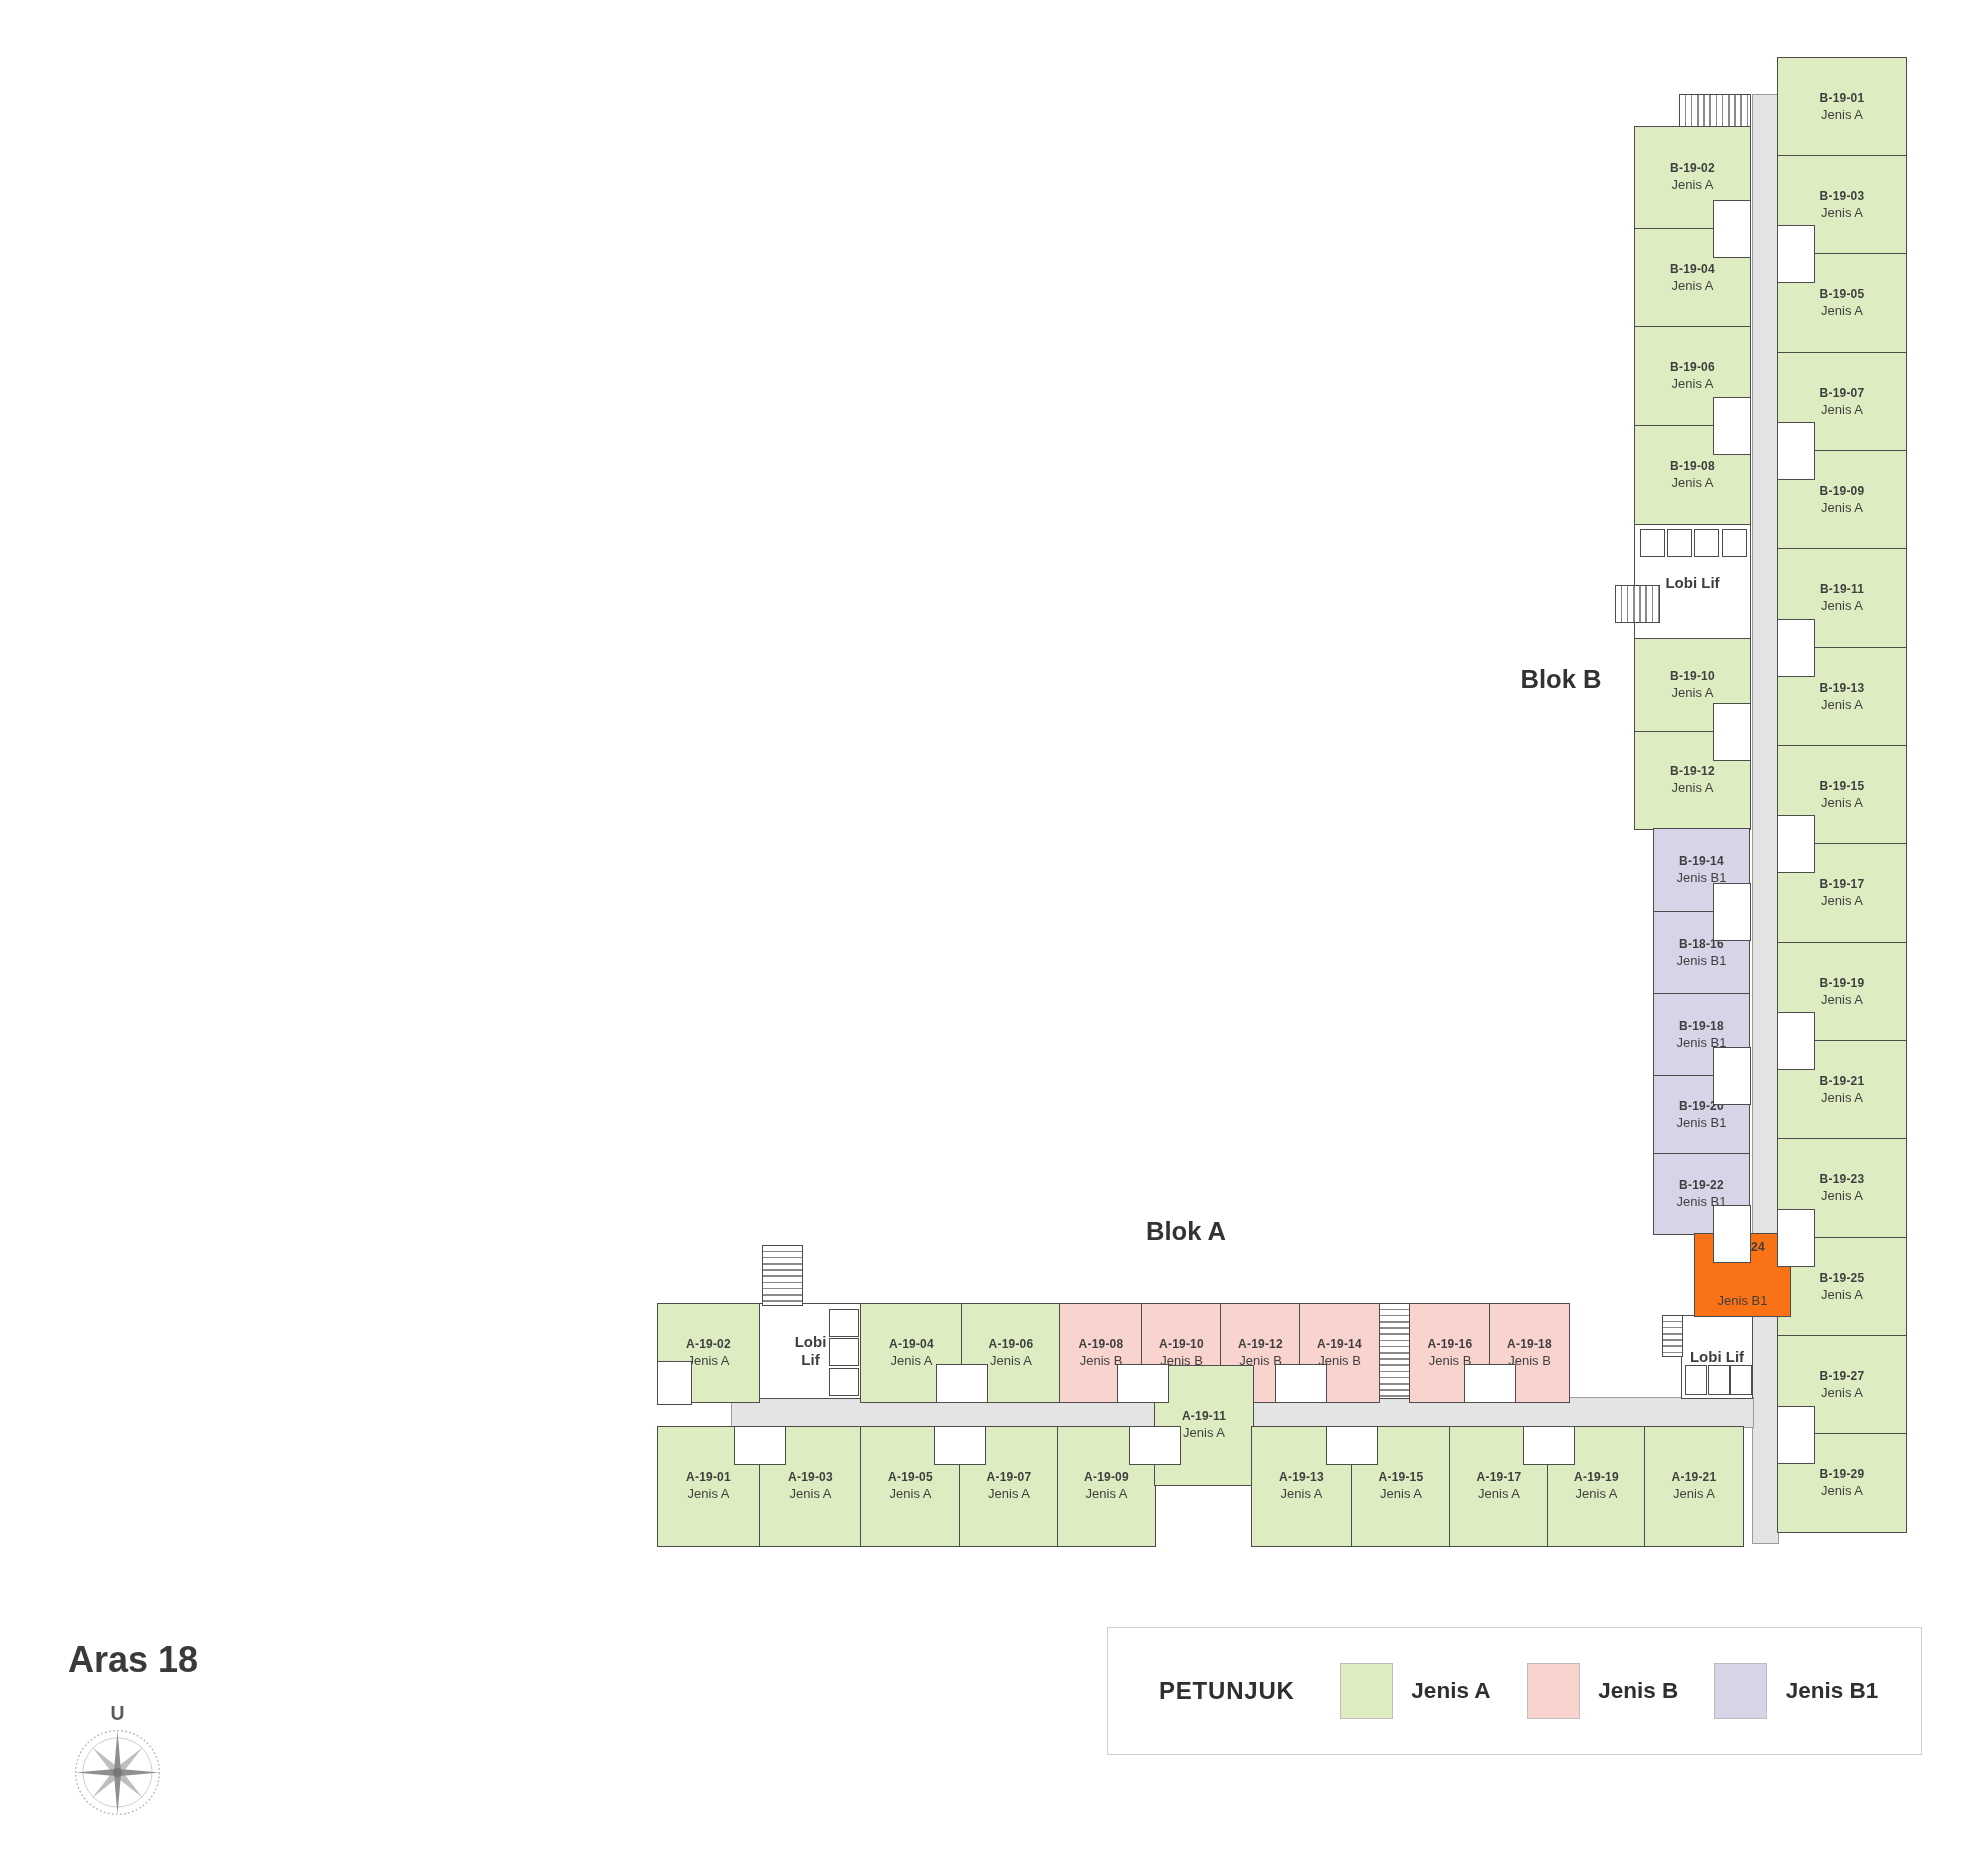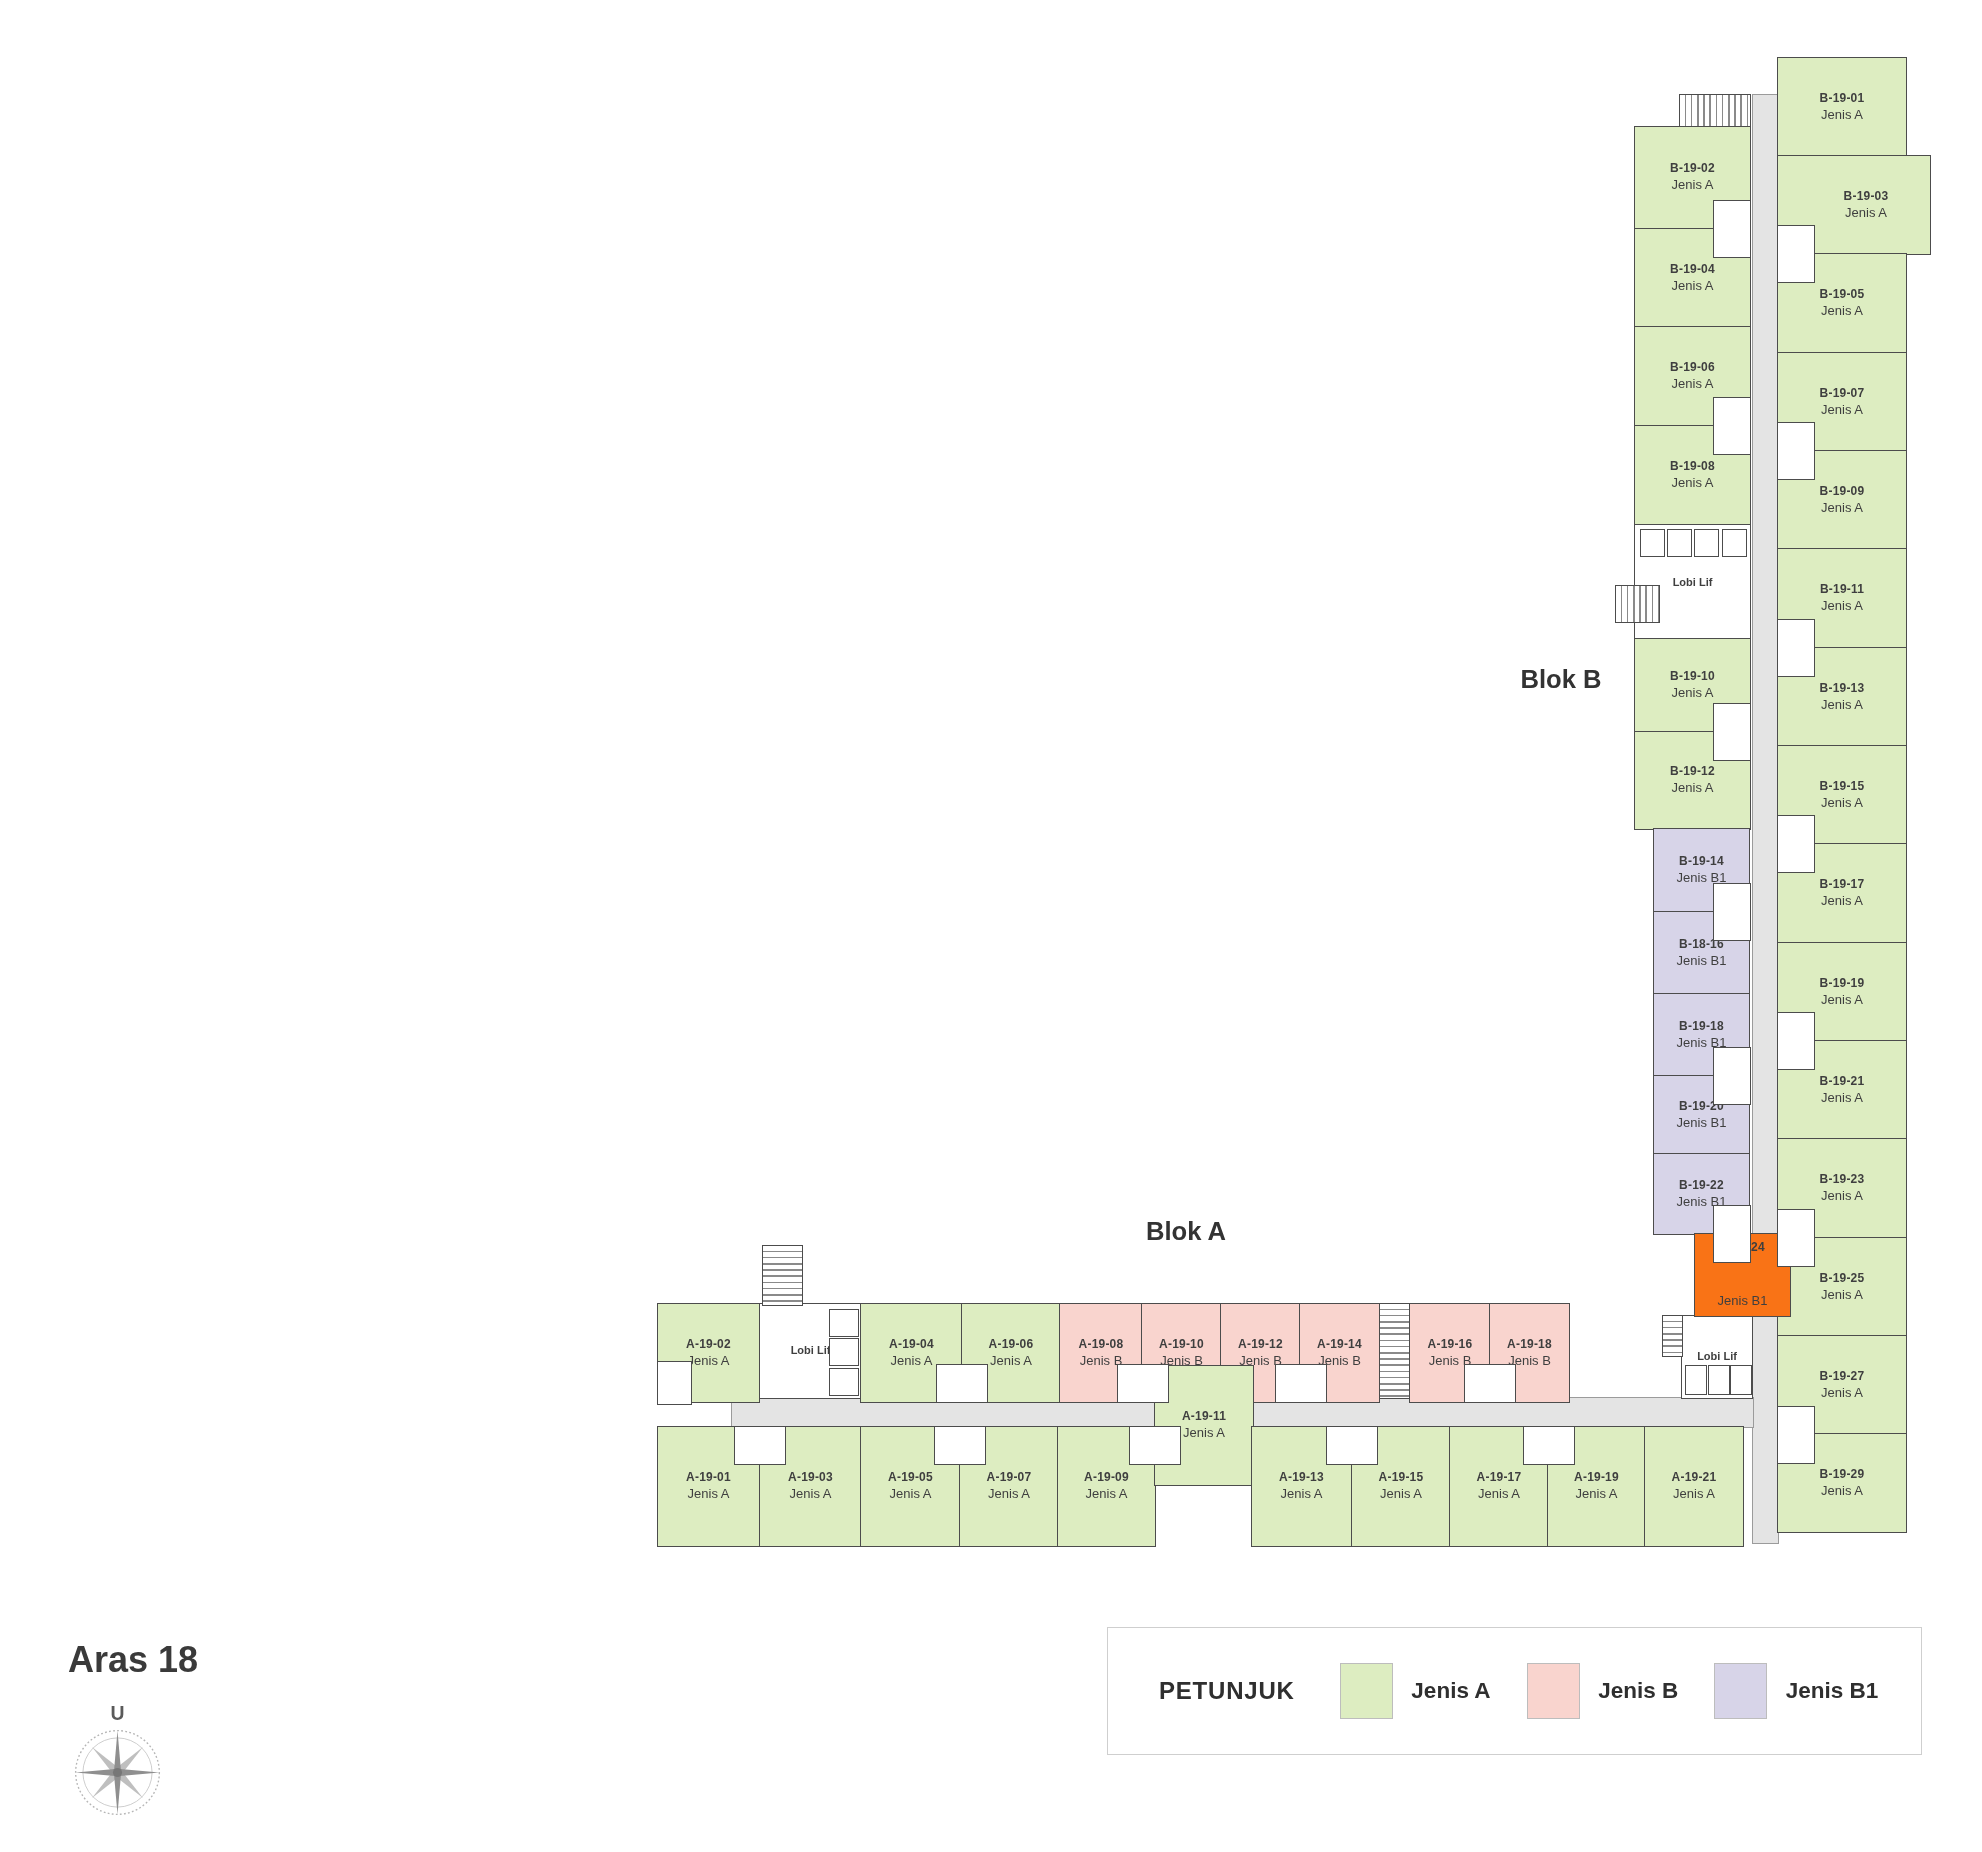--- a/index.html
+++ b/index.html
@@ -23,21 +23,21 @@
   .unit-id { font-weight: 700; font-size: 12px; letter-spacing: 0.2px; }
   .unit-type { font-size: 13px; margin-top: 0.8px; }
   .cutout { position: absolute; background: #ffffff; border: 1.2px solid #4c4c4c; }
   .stairs { position: absolute; border: 1.2px solid #4c4c4c; }
   .stairs.v { background: repeating-linear-gradient(90deg, #ffffff 0px, #ffffff 4.6px, #8a8a8a 4.6px, #8a8a8a 6.2px); }
   .stairs.h { background: repeating-linear-gradient(180deg, #ffffff 0px, #ffffff 4.6px, #8a8a8a 4.6px, #8a8a8a 6.2px); }
   .lobby {
     position: absolute; background: #ffffff; border: 1.2px solid #4c4c4c;
     display: flex; align-items: center; justify-content: center; text-align: center;
   }
-  .lobby-label { font-size: 11px; font-weight: 700; line-height: 1.2; color: #3f3f3f; }
+  .lobby-label { font-size: 15px; font-weight: 700; line-height: 1.2; color: #3f3f3f; }
   .lobby.wrap { padding-right: 40px; }
   .lobby.wrap .lobby-label { max-width: 40px; }
   .lift { position: absolute; background: #ffffff; border: 1.2px solid #4c4c4c; }
   .block-label {
     position: absolute; transform: translate(-50%, -50%);
     font-size: 25.6px; font-weight: 700; color: #333333; white-space: nowrap;
   }
   .page-title {
     position: absolute; left: 68px; top: 1639px;
     font-size: 36px; font-weight: 700; color: #3a3a3a;
@@ -124,21 +124,21 @@
     </div>
     <div class="stairs h" style="left: 762px; top: 1245px; width: 39px; height: 59px;"></div>
     <div class="lift" style="left: 829px; top: 1309px; width: 28px; height: 26px;"></div>
     <div class="lift" style="left: 829px; top: 1338px; width: 28px; height: 26px;"></div>
     <div class="lift" style="left: 829px; top: 1368px; width: 28px; height: 26px;"></div>
     <div class="stairs h" style="left: 1378px; top: 1303px; width: 31px; height: 94px;"></div>
     <div class="unit" style="left: 1777px; top: 57px; width: 128px; height: 98px; background: rgb(221, 237, 193);">
       <div class="unit-id">B-19-01</div>
       <div class="unit-type">Jenis A</div>
     </div>
-    <div class="unit" style="left: 1777px; top: 155px; width: 128px; height: 98px; background: rgb(221, 237, 193); padding-left: 24px;">
+    <div class="unit" style="left: 1777px; top: 155px; width: 128px; height: 98px; background: rgb(221, 237, 193);">
       <div class="unit-id">B-19-03</div>
       <div class="unit-type">Jenis A</div>
     </div>
     <div class="unit" style="left: 1777px; top: 253px; width: 128px; height: 98px; background: rgb(221, 237, 193);">
       <div class="unit-id">B-19-05</div>
       <div class="unit-type">Jenis A</div>
     </div>
     <div class="unit" style="left: 1777px; top: 352px; width: 128px; height: 98px; background: rgb(221, 237, 193);">
       <div class="unit-id">B-19-07</div>
       <div class="unit-type">Jenis A</div>

